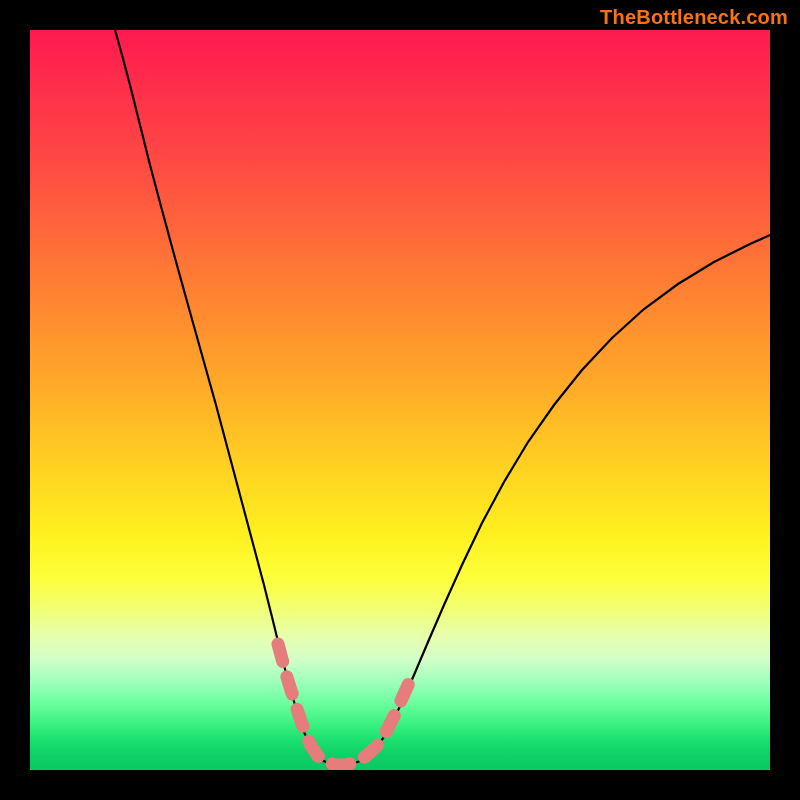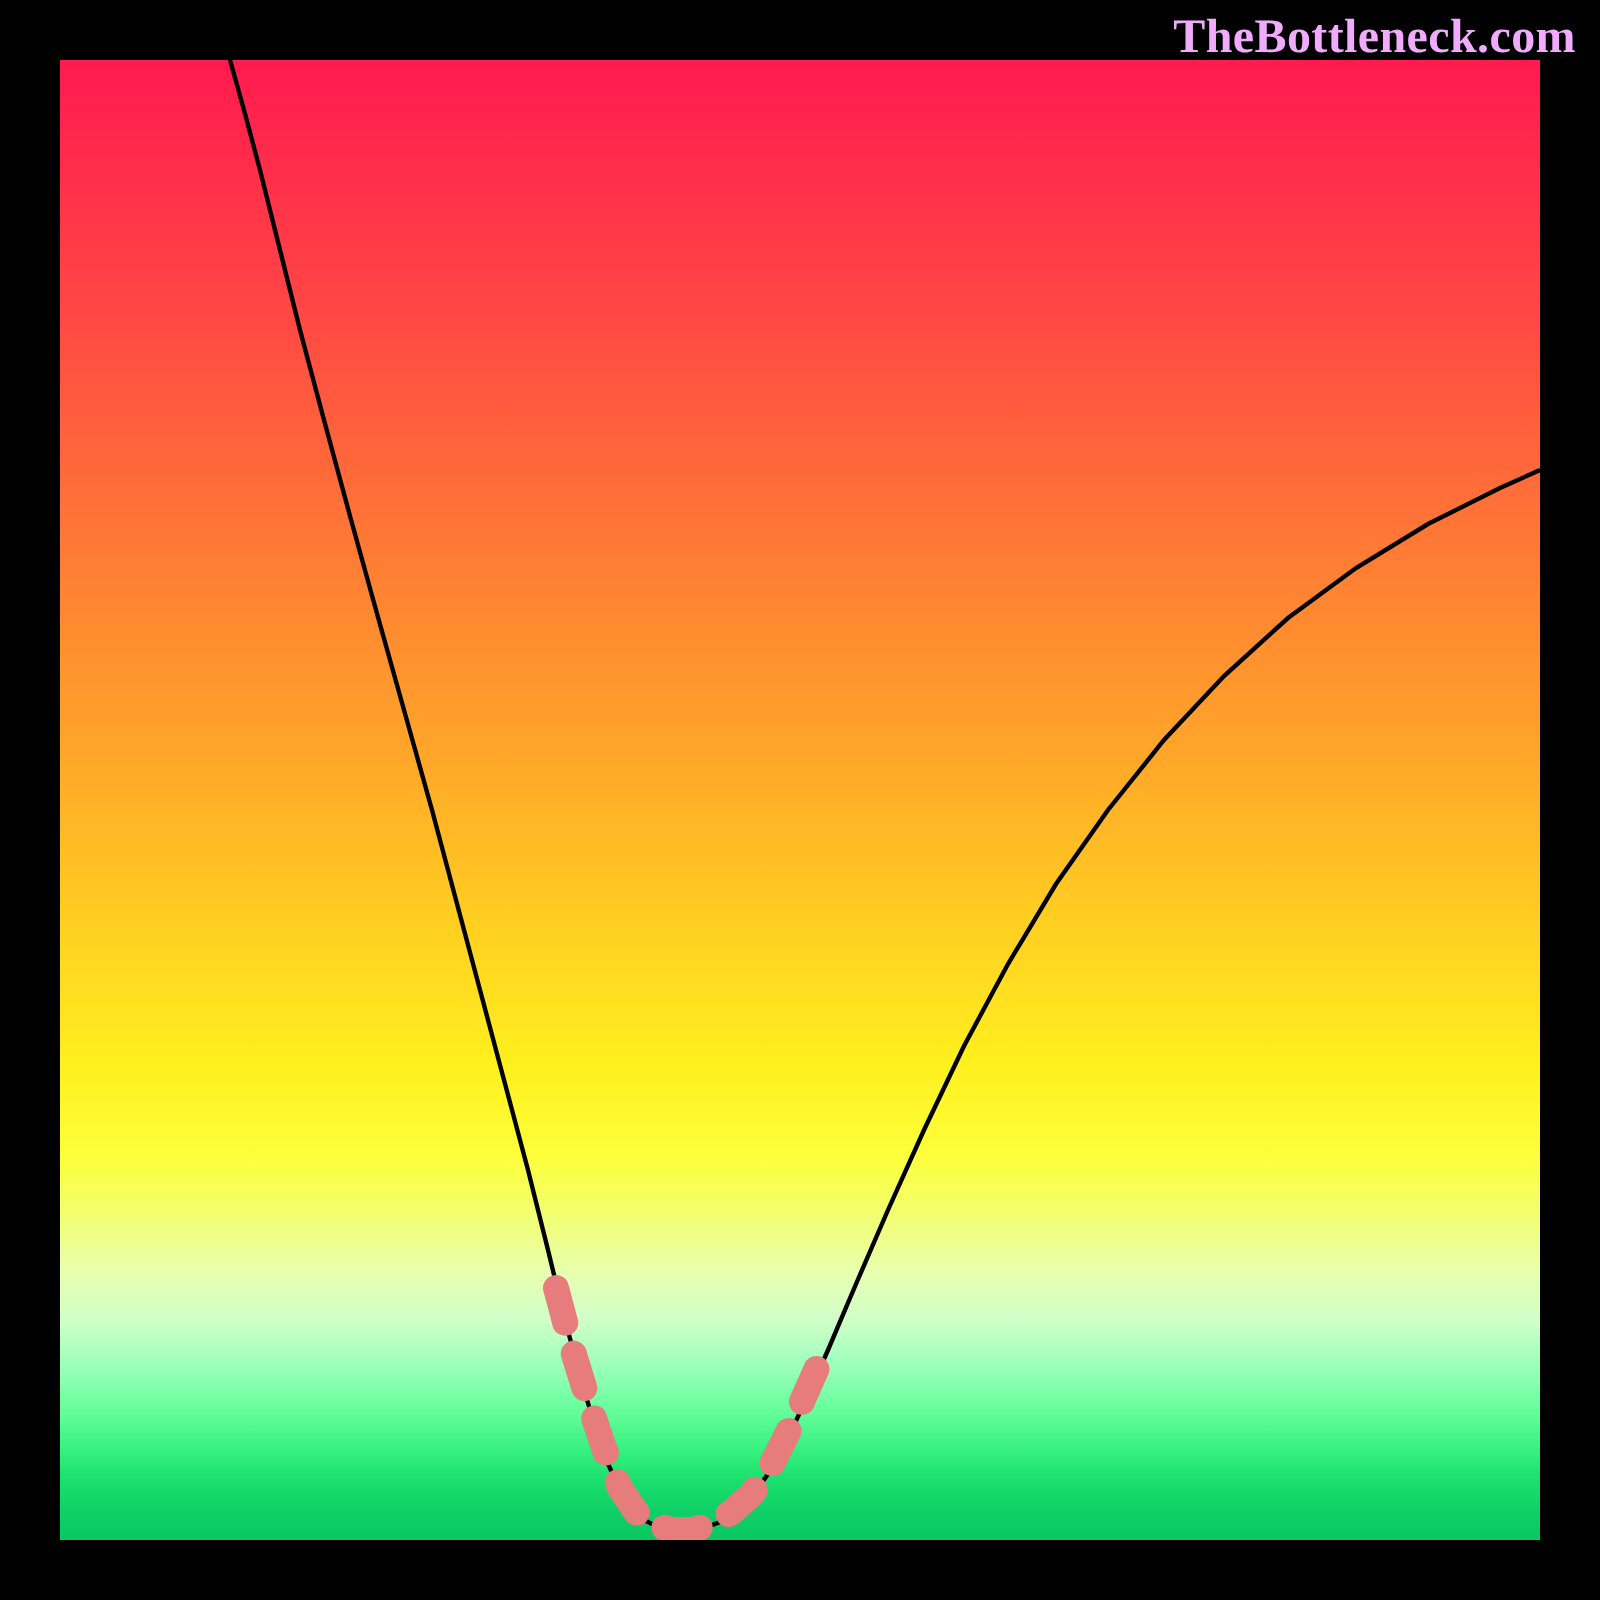--- a/index.html
+++ b/index.html
@@ -14,26 +14,25 @@
   .frame {
     position: relative;
     width: 800px;
     height: 800px;
     background: #000;
   }
   .watermark {
     position: absolute;
     top: 6px;
     right: 12px;
-    color: #f0abfc;
-    font-size: 24px;
+    color: #f97316;
+    font-size: 20px;
     font-weight: 600;
     letter-spacing: 0.2px;
     z-index: 5;
-    font-family: Liberation Serif, serif;
   }
   .plot-area {
     position: absolute;
     left: 30px;
     top: 30px;
     width: 740px;
     height: 740px;
     overflow: hidden;
   }
   .gradient {

